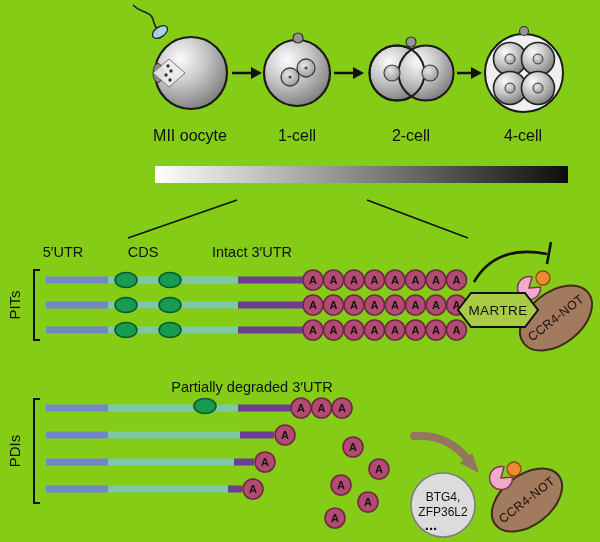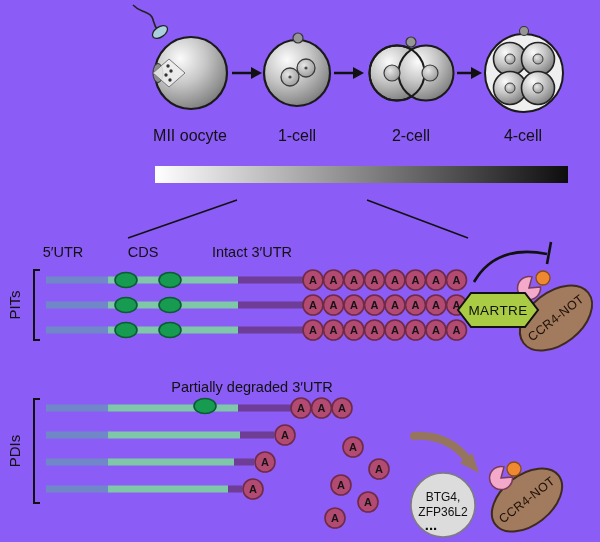--- a/index.html
+++ b/index.html
@@ -1,16 +1,16 @@
 <!DOCTYPE html>
 <html><head>
 <meta charset="utf-8">
 <style>
   html,body{margin:0;padding:0;background:#ffffff;}
-  .figure-wrap{width:600px;height:542px;position:relative;background:#8b5cf6;}
+  .figure-wrap{width:600px;height:542px;position:relative;background:#84cc16;}
   svg text{font-family:"Liberation Sans","DejaVu Sans",sans-serif;fill:#111;}
   .mid{text-anchor:middle;}
   .t-stage{font-size:16px;}
   .t-seg{font-size:14.5px;}
   .t-grp{font-size:15px;}
   .t-martre{font-size:13.5px;letter-spacing:.4px;}
   .t-ccr{font-size:12.5px;letter-spacing:.3px;fill:#1c0f06;}
   .t-btg{font-size:12px;}
   .t-dots{font-size:15px;font-weight:bold;}
   .t-A{font-size:11px;font-weight:bold;fill:#151515;}

